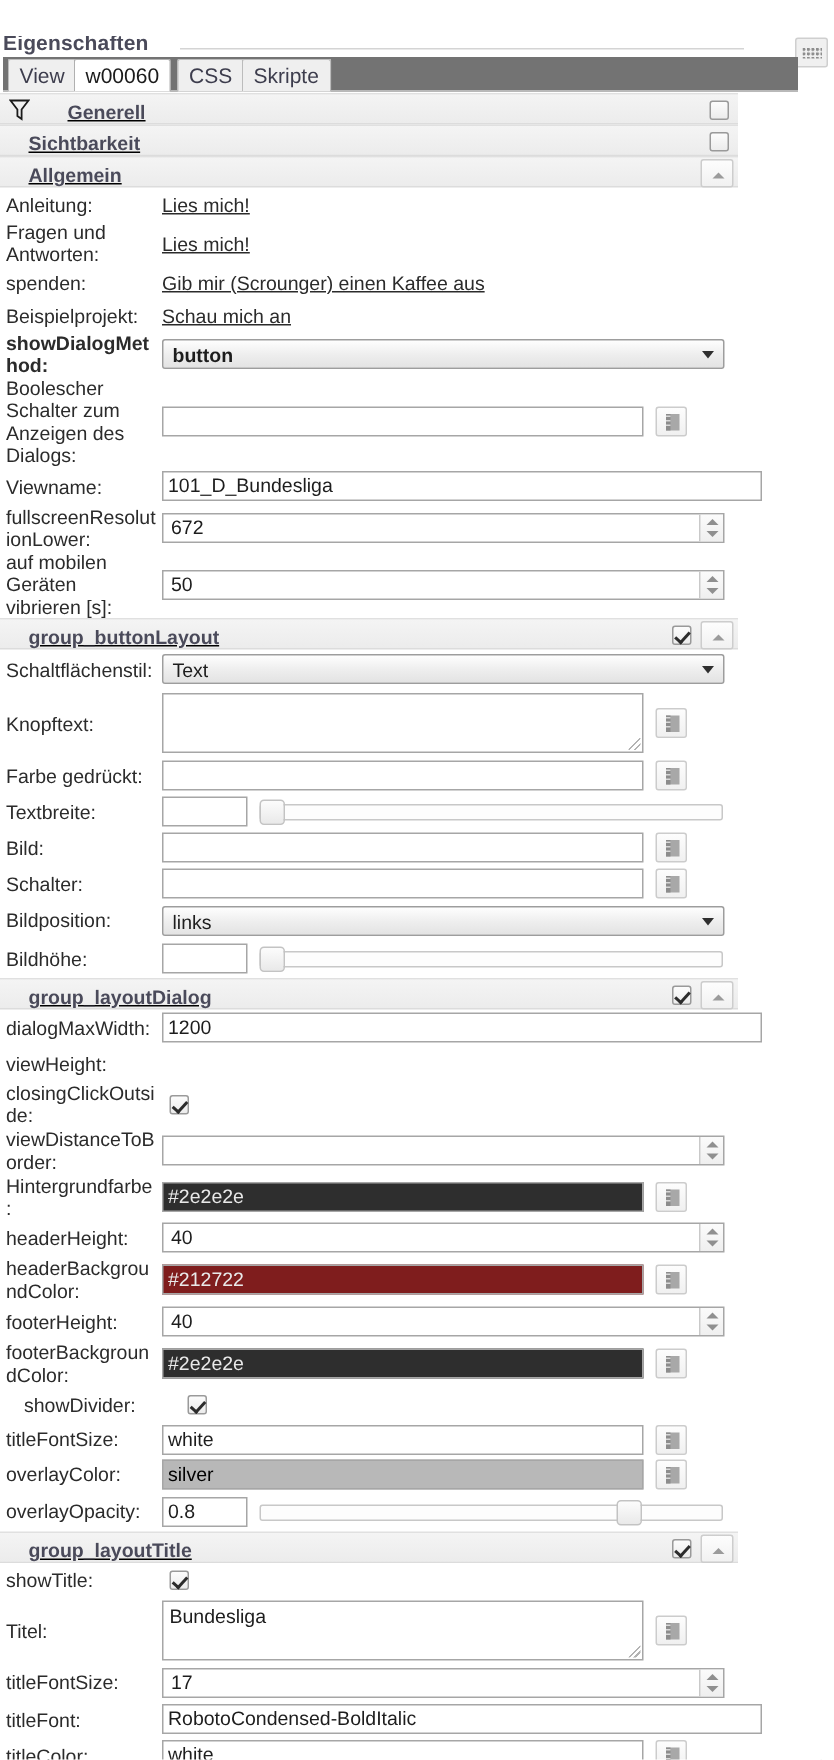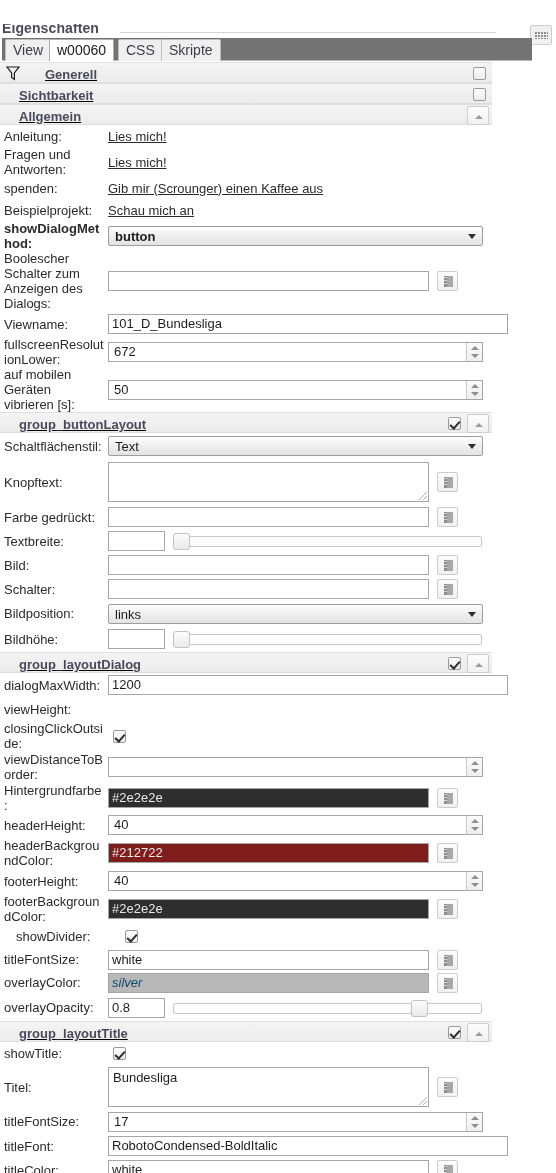--- a/index.html
+++ b/index.html
@@ -639,21 +639,21 @@
         <div class="inp w-pick" style="background:#ffffff;color:#1d1d1d;">white</div>
         <div class="pick">
               <span class="bk"></span>
             </div>
       </div>
     </div>
 
     <div class="row" style="min-height:23px;">
       <div class="lbl">overlayColor:</div>
       <div class="fieldwrap">
-        <div class="inp w-pick" style="background:#b8b8b8;color:#0c4a6e;font-style:italic;">silver</div>
+        <div class="inp w-pick" style="background:#b8b8b8;color:#000000;">silver</div>
         <div class="pick">
               <span class="bk"></span>
             </div>
       </div>
     </div>
 
     <div class="row" style="min-height:27px;">
       <div class="lbl">overlayOpacity:</div>
       <div class="fieldwrap">
         <div class="inp w-num">0.8</div>

